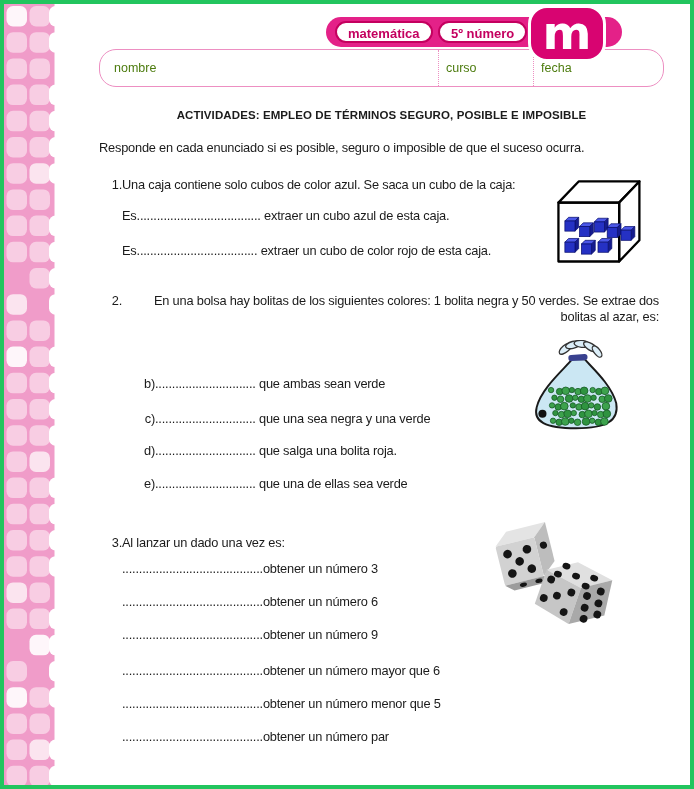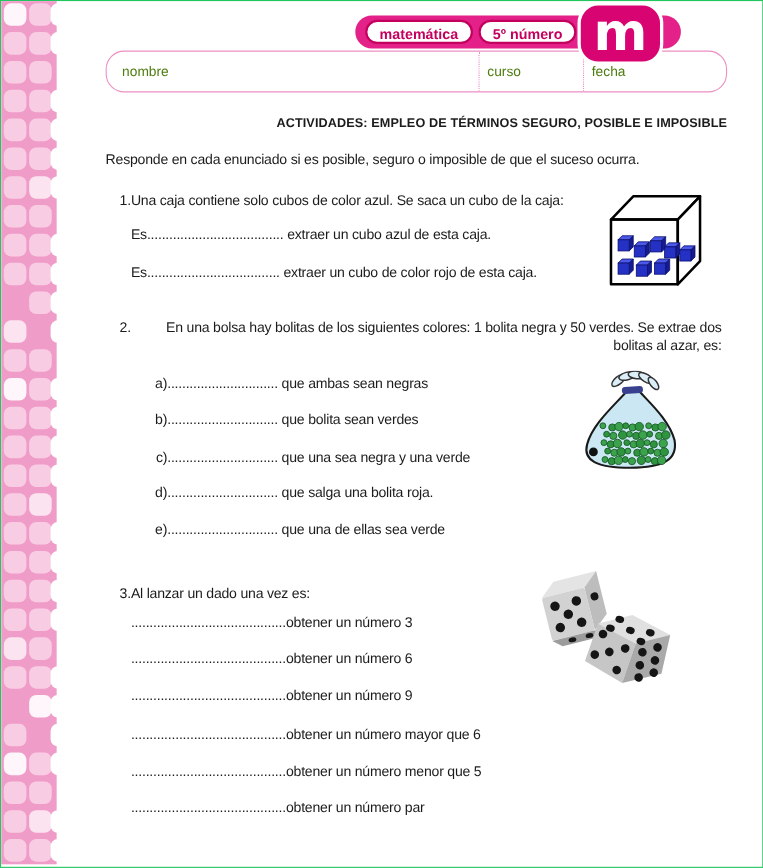--- a/index.html
+++ b/index.html
@@ -1,37 +1,37 @@
 <!DOCTYPE html>
 <html><head>
 <meta charset="utf-8">
 <style>
   html,body{margin:0;padding:0;background:#fff;}
-  #page{position:relative;width:694px;height:789px;box-sizing:border-box;border:1px solid #22c55e;
+  #page{position:relative;width:694px;height:789px;box-sizing:border-box;border:4px solid #22c55e;
         background:#fff;overflow:hidden;font-family:"Liberation Sans",sans-serif;color:#1b1b1b;}
   
   #deco-strip{position:absolute;left:0;top:0;}
   
   .hbar{position:absolute;left:322px;top:13px;width:296px;height:30px;border-radius:15px;background:#E42188;z-index:1;}
   .badge{position:absolute;top:17px;height:22px;line-height:21px;background:#fff;border:2px solid #C4005F;
          border-radius:14px;padding:0 11px;color:#C4005F;font-weight:bold;font-size:13px;z-index:2;box-sizing:border-box;}
   .b1{left:331px;}
   .b2{left:434px;}
   .mlogo{position:absolute;left:524px;top:1px;width:78px;height:57px;background:#D80471;border:3px solid #fff;
          border-radius:19px;color:#fff;text-align:center;font-weight:bold;font-size:47px;line-height:49px;
          box-sizing:border-box;z-index:3;font-family:"DejaVu Sans",sans-serif;}
   
   .formrow{position:absolute;left:95px;top:45px;width:565px;height:38px;border:1px solid #ED8FC2;
            border-radius:17px;box-sizing:border-box;z-index:1;}
   .flabel{position:absolute;top:11px;font-size:12.5px;color:#4d7c0f;}
   .fl-nombre{left:14px;}  .fl-curso{left:346px;}  .fl-fecha{left:441px;}
   .fsep{position:absolute;top:0;height:36px;border-left:1px dotted #ED8FC2;}
   .s1{left:338px;}  .s2{left:433px;}
   
-  .title{position:absolute;left:95px;top:105px;width:565px;text-align:right;font-weight:bold;
+  .title{position:absolute;left:95px;top:105px;width:565px;text-align:center;font-weight:bold;
          font-size:11.5px;letter-spacing:.1px;white-space:nowrap;}
   .bodytxt{font-size:12.8px;letter-spacing:-.2px;line-height:16px;text-align:right;}
   .intro{position:absolute;left:95px;top:136px;white-space:nowrap;}
   .qhead{position:absolute;left:95px;display:flex;}
   .qnum{flex:0 0 23px;}
   .q1{top:173px;white-space:nowrap;}
   .q2{top:289px;width:560px;}
   .q3{top:531px;white-space:nowrap;}
   .ansline{position:absolute;left:118px;white-space:nowrap;}
   .opt{position:absolute;left:118px;white-space:nowrap;}
@@ -182,25 +182,22 @@
         <polygon points="50,73 54,69 65,69 61,73" fill="#4C58E8" stroke="#0A1070" stroke-width="0.8"></polygon>
         <polygon points="61,73 65,69 65,80 61,84" fill="#161C8F" stroke="#0A1070" stroke-width="0.8"></polygon>
         <rect x="50" y="73" width="11" height="11" fill="#2531C4" stroke="#0A1070" stroke-width="0.8"></rect>
       </g>
   </svg>
 
   <div class="qhead bodytxt q2">
     <span class="qnum">2.</span>
     <span class="qtext">En una bolsa hay bolitas de los siguientes colores: 1 bolita negra y 50 verdes. Se extrae dos bolitas al azar, es:</span>
   </div>
-  <div class="opt bodytxt" style="top:340px">
-    <span class="optlabel">a)</span><span>.............................. que ambas sean negras</span>
-  </div>
   <div class="opt bodytxt" style="top:372px">
-    <span class="optlabel">b)</span><span>.............................. que bolita sean verdes</span>
+    <span class="optlabel">b)</span><span>.............................. que ambas sean verde</span>
   </div>
   <div class="opt bodytxt" style="top:439px">
     <span class="optlabel">d)</span><span>.............................. que salga una bolita roja.</span>
   </div>
   <div class="opt bodytxt" style="top:407px">
     <span class="optlabel">c)</span><span>.............................. que una sea negra y una verde</span>
   </div>
   <div class="opt bodytxt" style="top:472px">
     <span class="optlabel">e)</span><span>.............................. que una de ellas sea verde</span>
   </div>

